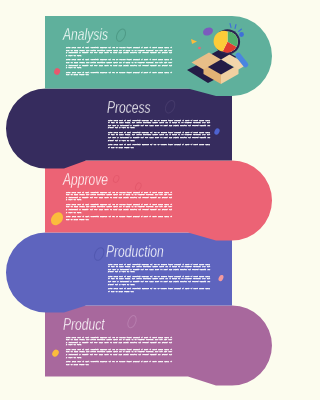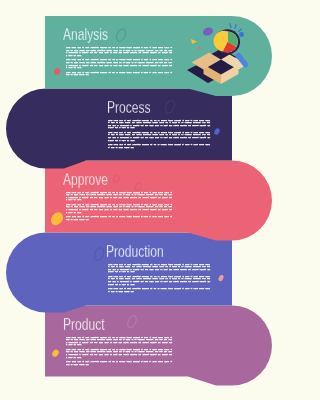--- a/index.html
+++ b/index.html
@@ -1,18 +1,18 @@
 <!DOCTYPE html>
 <html><head>
 <meta charset="utf-8">
 <style>
   html,body{margin:0;padding:0;}
   body{width:278px;height:400px;overflow:hidden;background:#FCFCEE;
        font-family:"Liberation Sans",sans-serif;-webkit-font-smoothing:antialiased;}
-  #stage{position:relative;width:278px;height:400px;}
+  #stage{position:relative;width:278px;height:400px;font-style:italic;}
   .layer{position:absolute;left:0;top:0;width:278px;height:400px;}
   .ttl{position:absolute;color:#fff;white-space:nowrap;font-weight:400;
        font-size:17px;line-height:17px;
        transform:scaleX(0.71);transform-origin:left top;}
   .body{position:absolute;color:#fff;text-align:justify;font-weight:400;
         font-size:1.55px;line-height:2.6px;word-spacing:0.95px;
         -webkit-text-stroke:0.25px #fff;}
   .body p{margin:0 0 2.0px 0;}
   .body p:last-child{margin-bottom:0;}
 </style>

